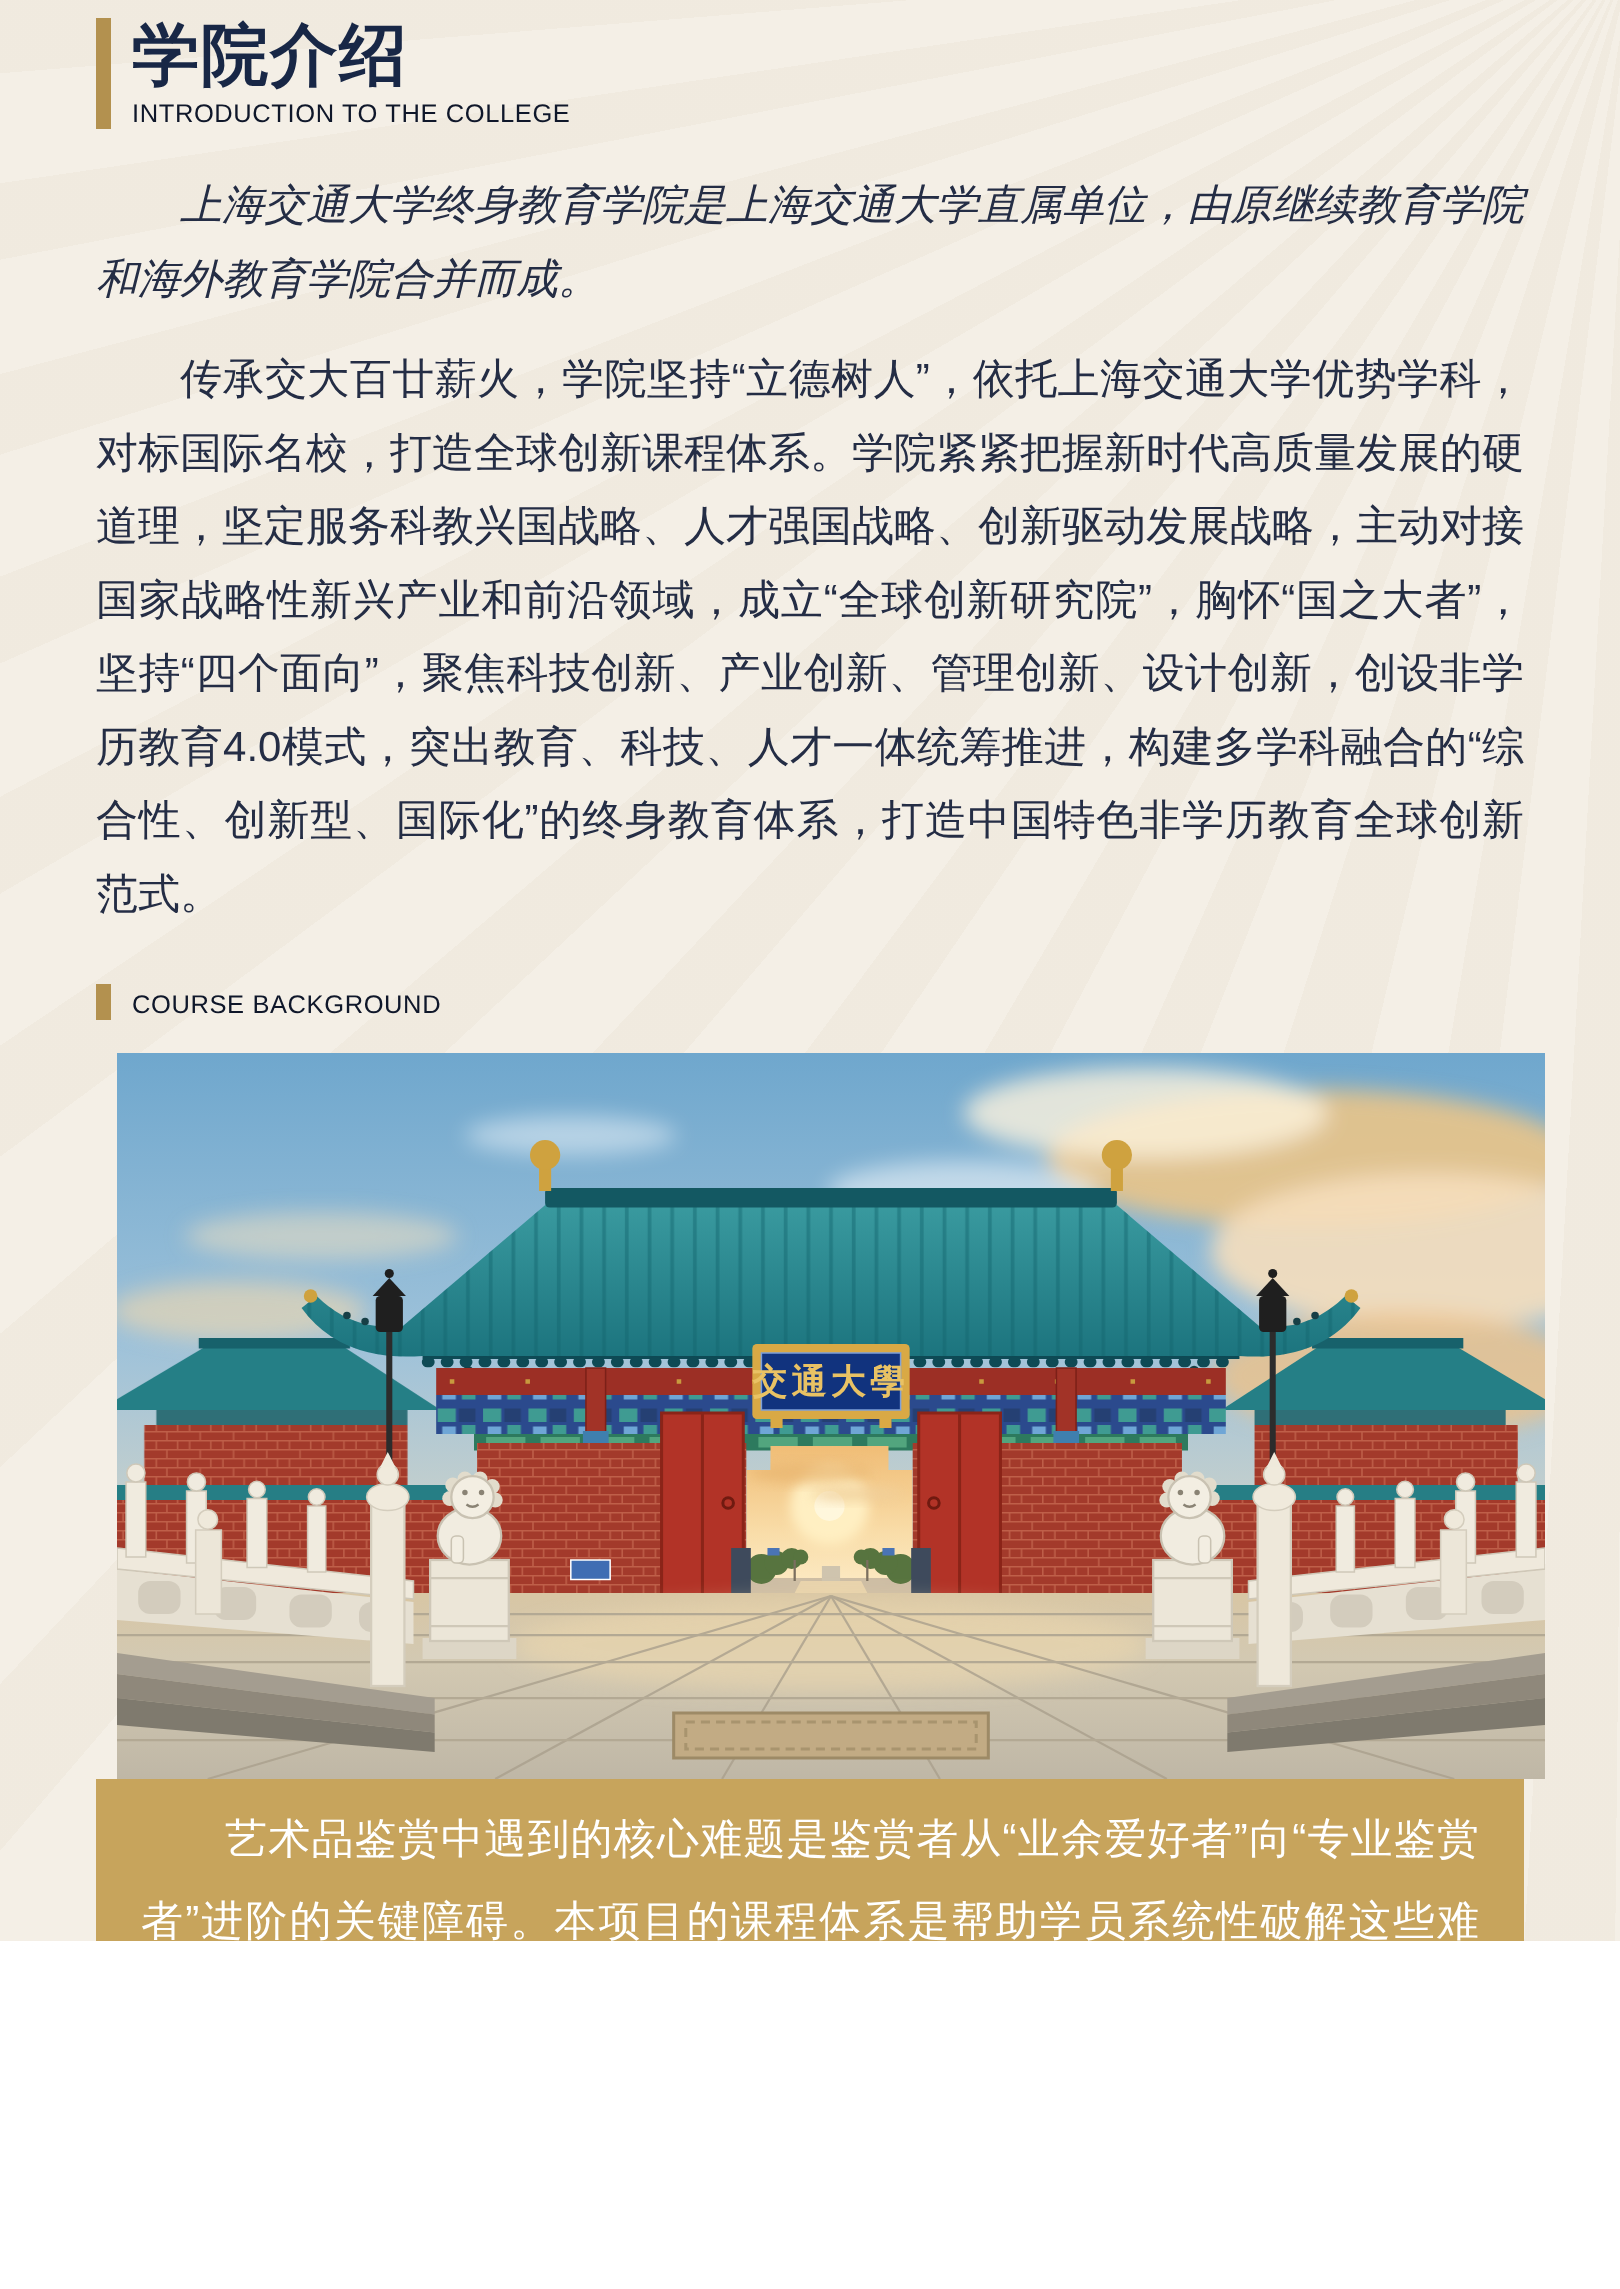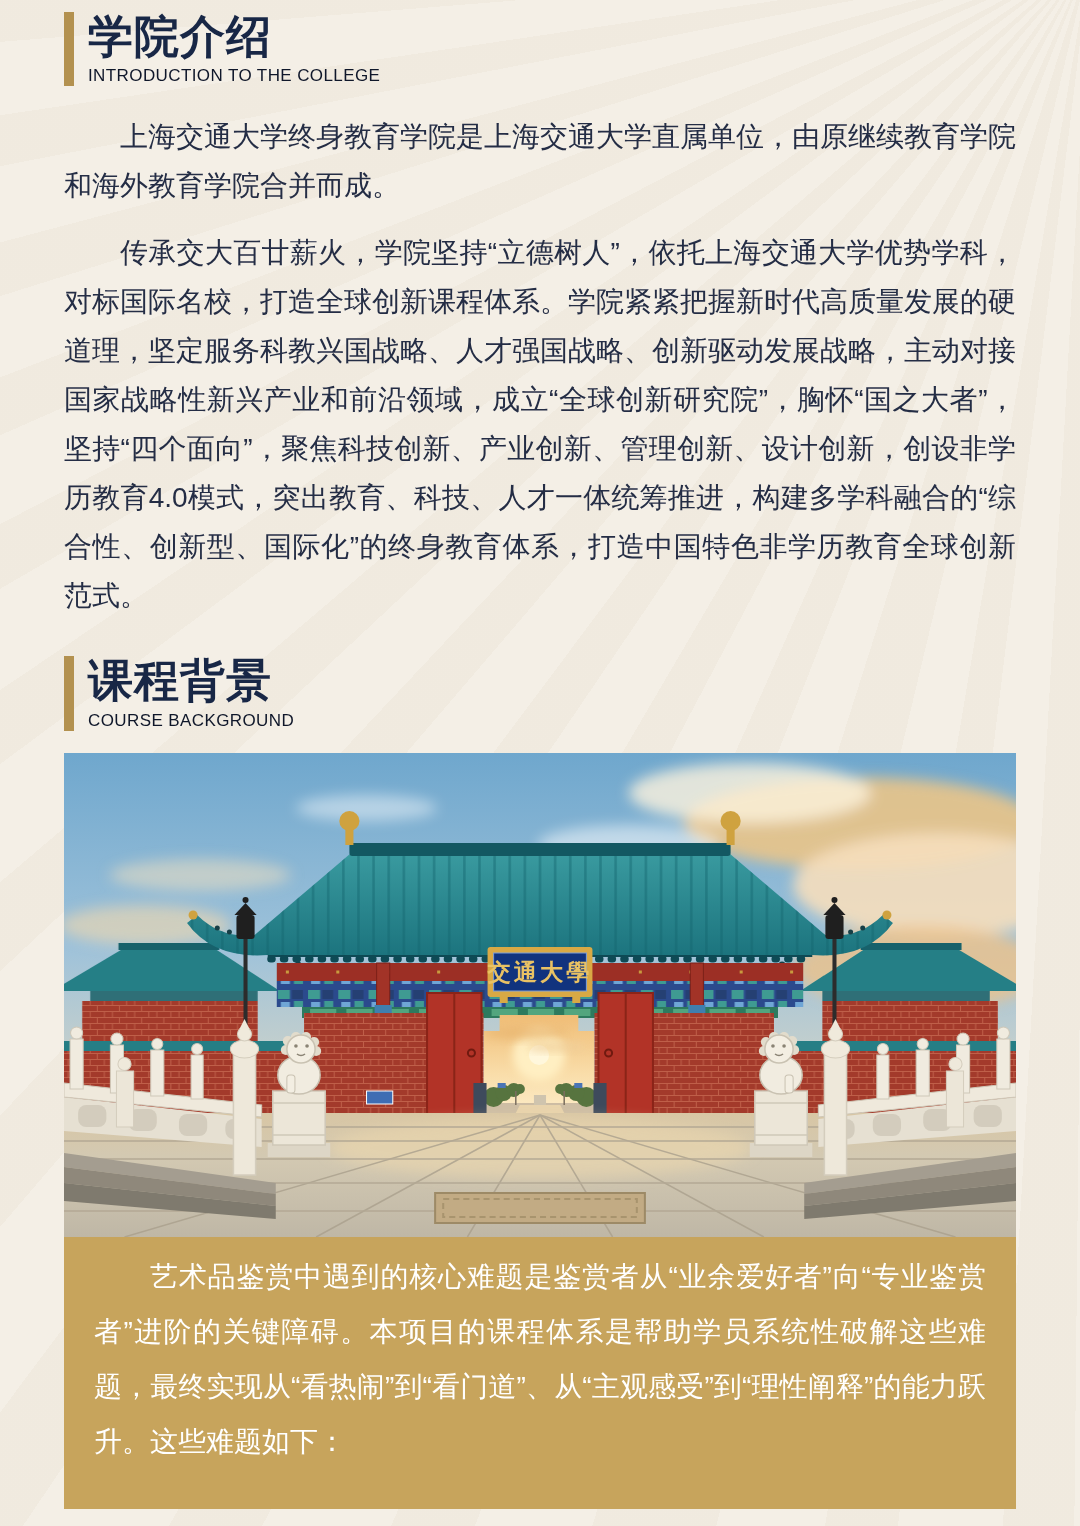--- a/index.html
+++ b/index.html
@@ -1,28 +1,28 @@
 <!DOCTYPE html>
 <html><head>
 <meta charset="utf-8">
 <style>
   html,body{margin:0;padding:0;}
   body{width:1080px;height:1526px;overflow:hidden;font-family:"Liberation Sans","DejaVu Sans",sans-serif;}
-  .page{position:relative;width:1080px;height:1526px;background:#f4efe6;overflow:hidden;}
+  .page{position:relative;width:1080px;height:1294px;background:#f4efe6;overflow:hidden;}
   .rays{position:absolute;inset:0;pointer-events:none;
     background:repeating-conic-gradient(from 195deg at 101% -3%, rgba(175,150,105,0.055) 0deg 2.6deg, rgba(0,0,0,0) 2.6deg 6.4deg);}
   .content{position:relative;padding:0 64px;}
   .block1{margin-top:12px;}
   .block2{margin-top:36px;}
   .sec-head{display:flex;align-items:stretch;gap:14px;}
   .gold-bar{width:10px;background:#b3914f;flex:0 0 auto;}
   .sec-title{margin:0;font-size:45px;line-height:1.12;font-weight:bold;color:#182746;letter-spacing:1px;}
   .sec-sub{margin-top:4px;font-size:17px;color:#0f172a;letter-spacing:0.4px;}
   .para{margin:18px 0 0;font-size:28px;line-height:49px;color:#242d45;text-align:justify;text-indent:2em;}
-  .para:first-of-type{margin-top:26px;}
+  .para:first-of-type{margin-top:26px;font-style:italic;}
   .photo{margin:22px 0 0;width:952px;height:484px;display:block;}
   .photo svg{display:block;width:100%;height:100%;}
   .highlight{width:952px;box-sizing:border-box;background:#c7a45c;color:#ffffff;
     font-size:28px;line-height:55px;text-align:justify;text-indent:2em;padding:12px 30px 40px;}
 </style>
 </head>
 <body>
 
 <div class="page">
   <div class="rays"></div>
@@ -37,26 +37,25 @@
         </div>
       </header>
       <p class="para">上海交通大学终身教育学院是上海交通大学直属单位，由原继续教育学院和海外教育学院合并而成。</p>
       <p class="para">传承交大百廿薪火，学院坚持“立德树人”，依托上海交通大学优势学科，对标国际名校，打造全球创新课程体系。学院紧紧把握新时代高质量发展的硬道理，坚定服务科教兴国战略、人才强国战略、创新驱动发展战略，主动对接国家战略性新兴产业和前沿领域，成立“全球创新研究院”，胸怀“国之大者”，坚持“四个面向”，聚焦科技创新、产业创新、管理创新、设计创新，创设非学历教育4.0模式，突出教育、科技、人才一体统筹推进，构建多学科融合的“综合性、创新型、国际化”的终身教育体系，打造中国特色非学历教育全球创新范式。</p>
     </section>
 
     <section class="block2">
       <header class="sec-head">
         <span class="gold-bar"></span>
         <div>
-          <h1 class="sec-title">课程背景</h1>
           <div class="sec-sub">COURSE BACKGROUND</div>
         </div>
       </header>
 
-      <figure class="photo" style="margin-left:0;margin-right:0;">
+      <figure class="photo" style="margin-left:14px;margin-right:0;">
         <svg viewBox="0 0 944 484" preserveAspectRatio="none">
           <defs>
             <linearGradient id="sky" x1="0" y1="0" x2="0" y2="1">
               <stop offset="0" stop-color="#6fa7cd"></stop>
               <stop offset="0.4" stop-color="#9ec2da"></stop>
               <stop offset="0.68" stop-color="#cfd3c9"></stop>
               <stop offset="1" stop-color="#ecd9b4"></stop>
             </linearGradient>
             <linearGradient id="roofG" x1="0" y1="0" x2="0" y2="1">
               <stop offset="0" stop-color="#3a9ba0"></stop>

